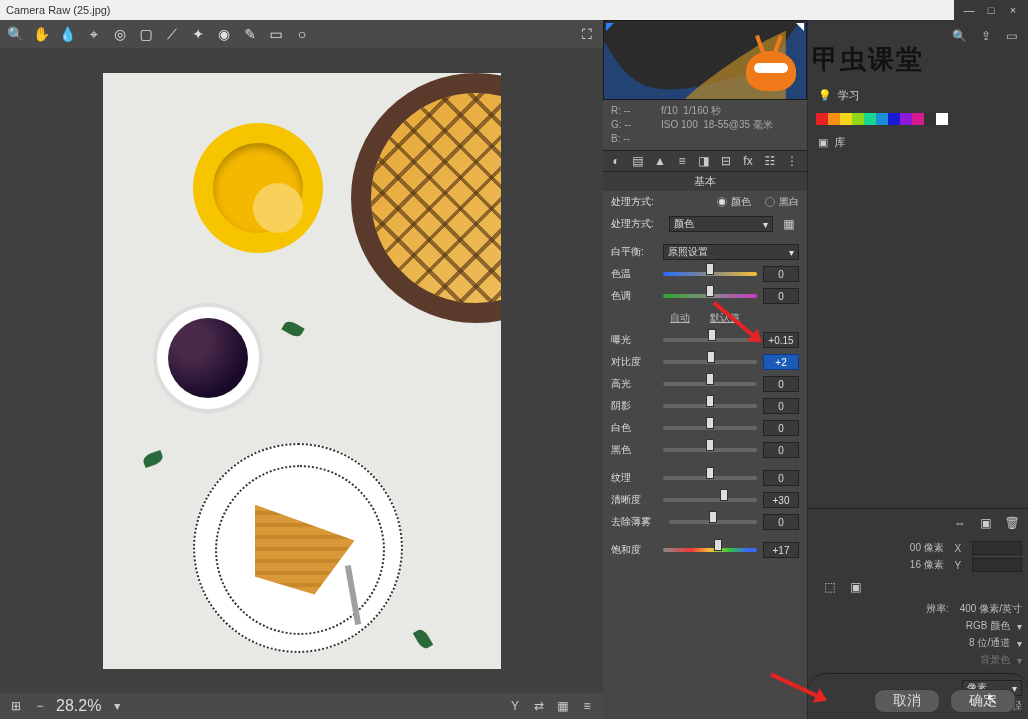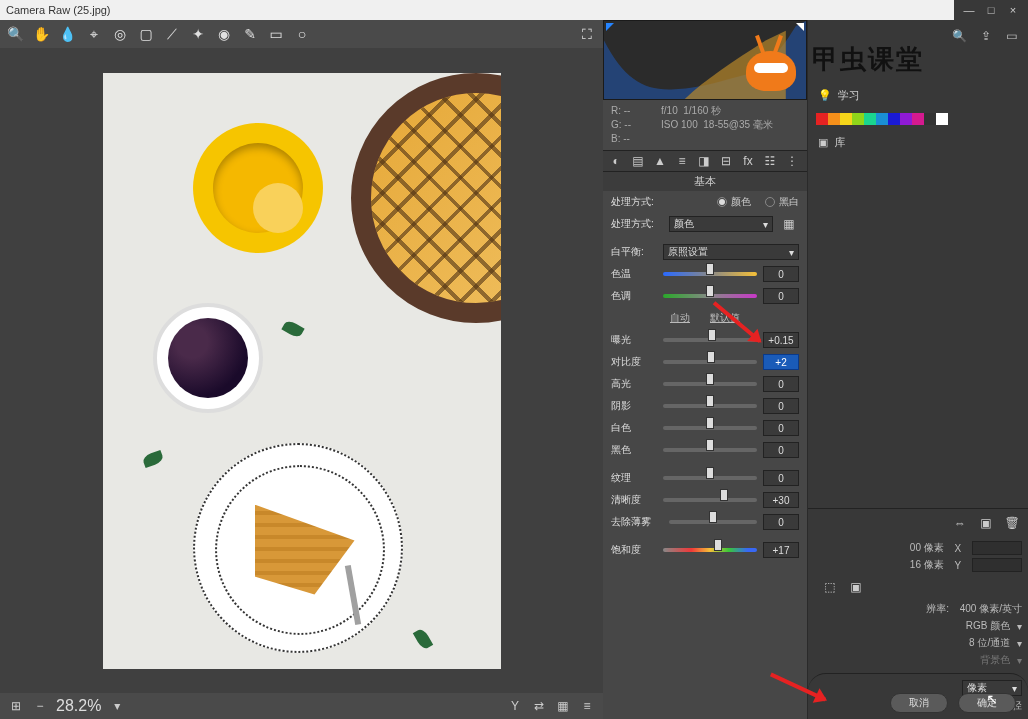--- a/index.html
+++ b/index.html
@@ -96,21 +96,21 @@
 .track.tint { background: linear-gradient(90deg,#2aa82a,#888,#c838c8); }
 .track.sat { background: linear-gradient(90deg,#888 0%, #f03838 30%, #f5c038 50%, #38c838 70%, #3868f5 90%); }
 .thumb { position:absolute; top:-4px; width:8px; height:12px; background:#ddd; border:1px solid #333; transform:translateX(-50%); cursor:pointer; }
 
 
 .linkrow { display:flex; justify-content:center; gap:20px; font-size:10px; padding:4px 0; }
 .linkrow span { color:#bbb; text-decoration:underline; cursor:pointer; }
 
 
 .footer { position:absolute; bottom:6px; left:0; right:0; display:flex; justify-content:flex-end; gap:10px; padding: 0 12px; }
-.btn { background:#5a5a5a; border:1px solid #333; border-radius:10px; padding:2px 18px; font-size:10px; color:#ddd; cursor:pointer; }
+.btn { background:#5a5a5a; border:1px solid #333; border-radius:10px; padding:2px 18px; font-size:14px; color:#ddd; cursor:pointer; }
 .cursor-arrow { position:absolute; bottom:12px; right:30px; font-size:14px; color:#fff; z-index:8; pointer-events:none; }
 .red-arrow1 { position:absolute; top:300px; right:40px; width:60px; height:4px; background:#e62222; transform:rotate(40deg); z-index:9; }
 .red-arrow1::after { content:""; position:absolute; right:-2px; top:-6px; border-left:12px solid #e62222; border-top:8px solid transparent; border-bottom:8px solid transparent; }
 .red-arrow2 { position:absolute; bottom:30px; right:200px; width:60px; height:4px; background:#e62222; transform:rotate(25deg); z-index:9; }
 .red-arrow2::after { content:""; position:absolute; right:-2px; top:-6px; border-left:12px solid #e62222; border-top:8px solid transparent; border-bottom:8px solid transparent; }
 
 
 .far-tabs { display:flex; flex-direction:column; gap:2px; padding:6px 4px; }
 .far-small { background:#383838; display:flex; align-items:center; gap:6px; padding:4px 6px; cursor:pointer; font-size:11px; }
 .swatch-row { display:flex; padding:4px; gap:0; }

